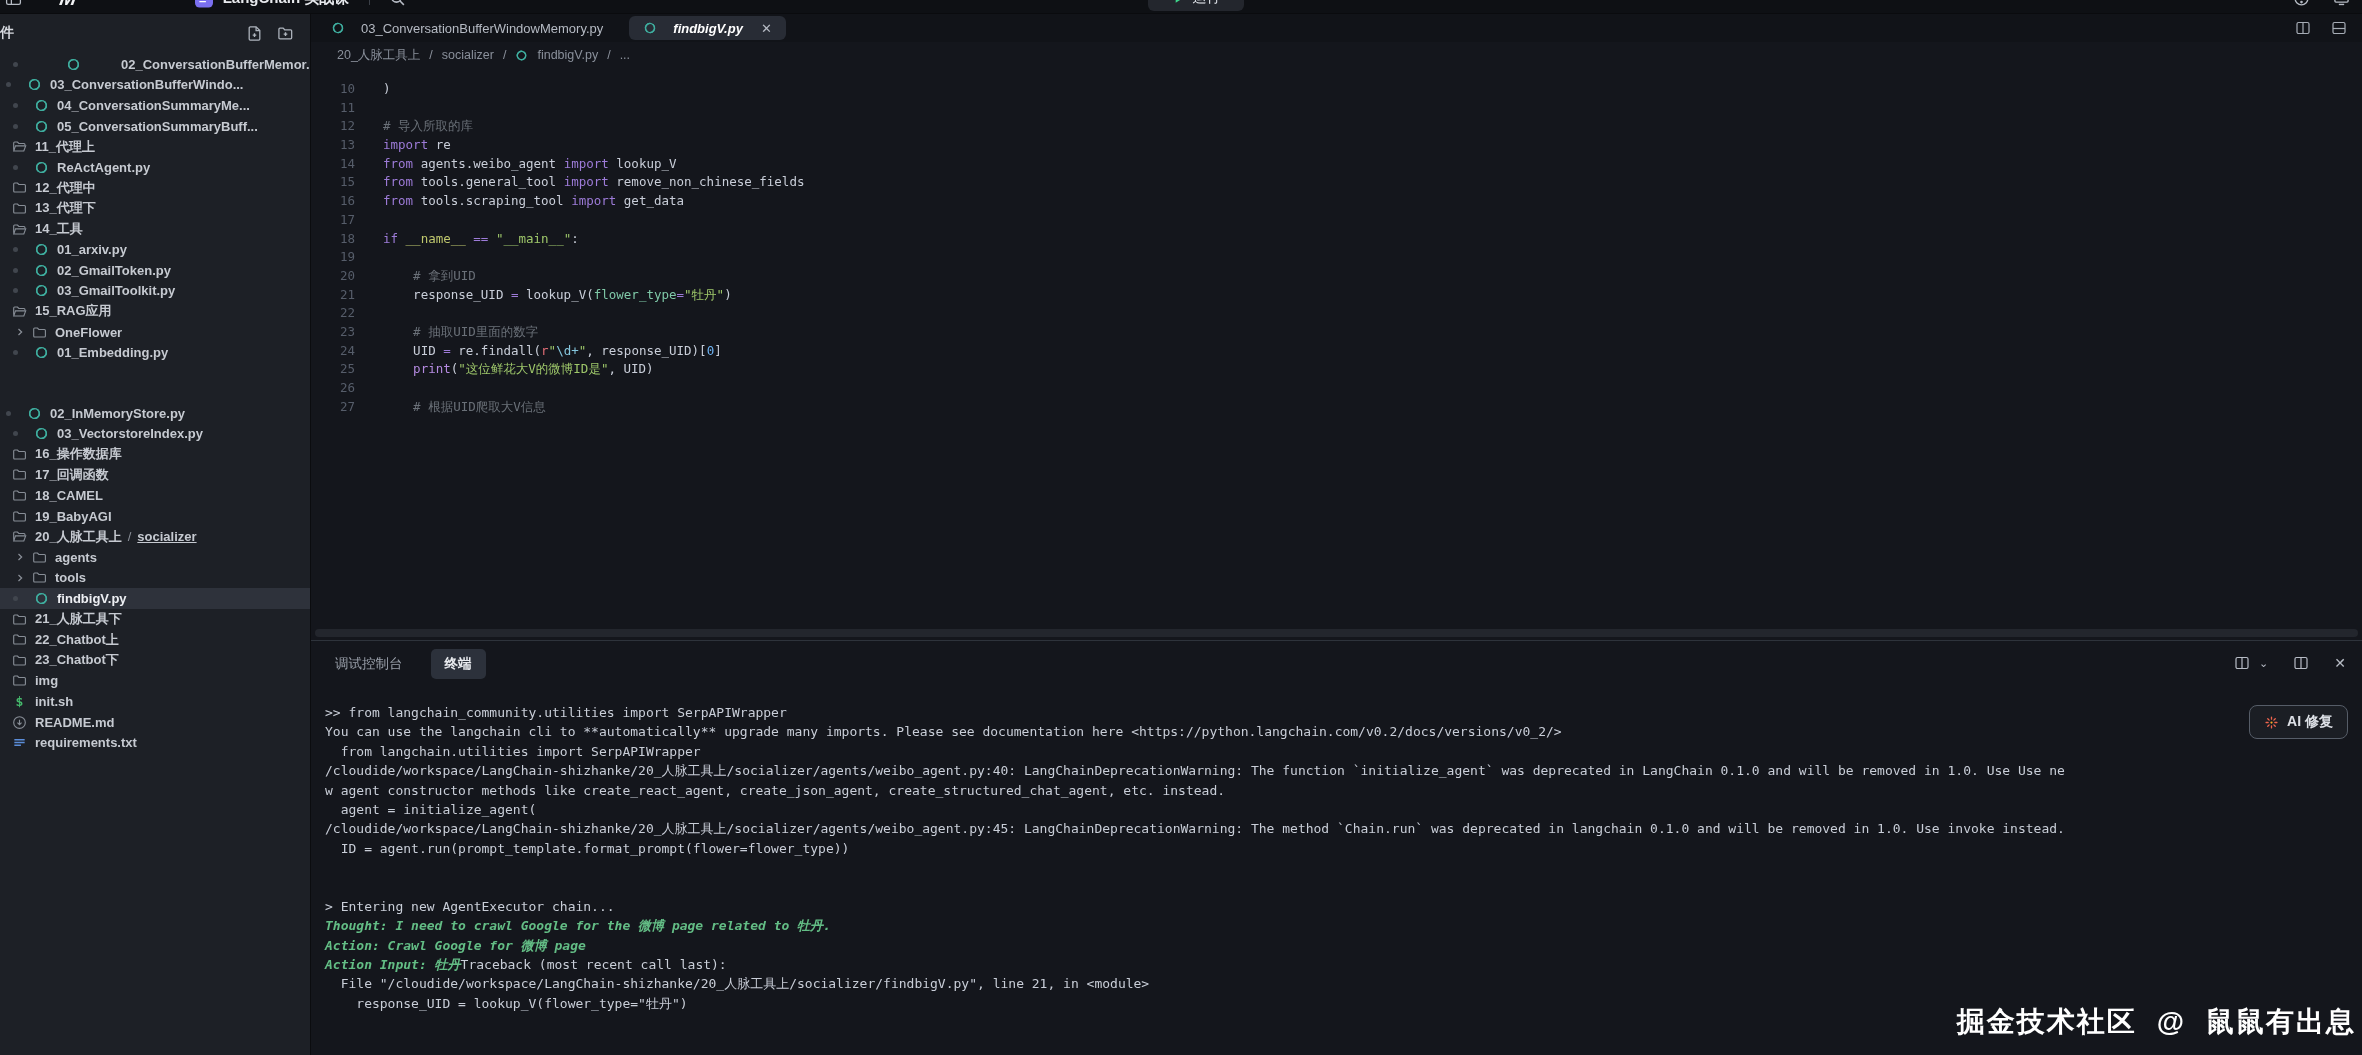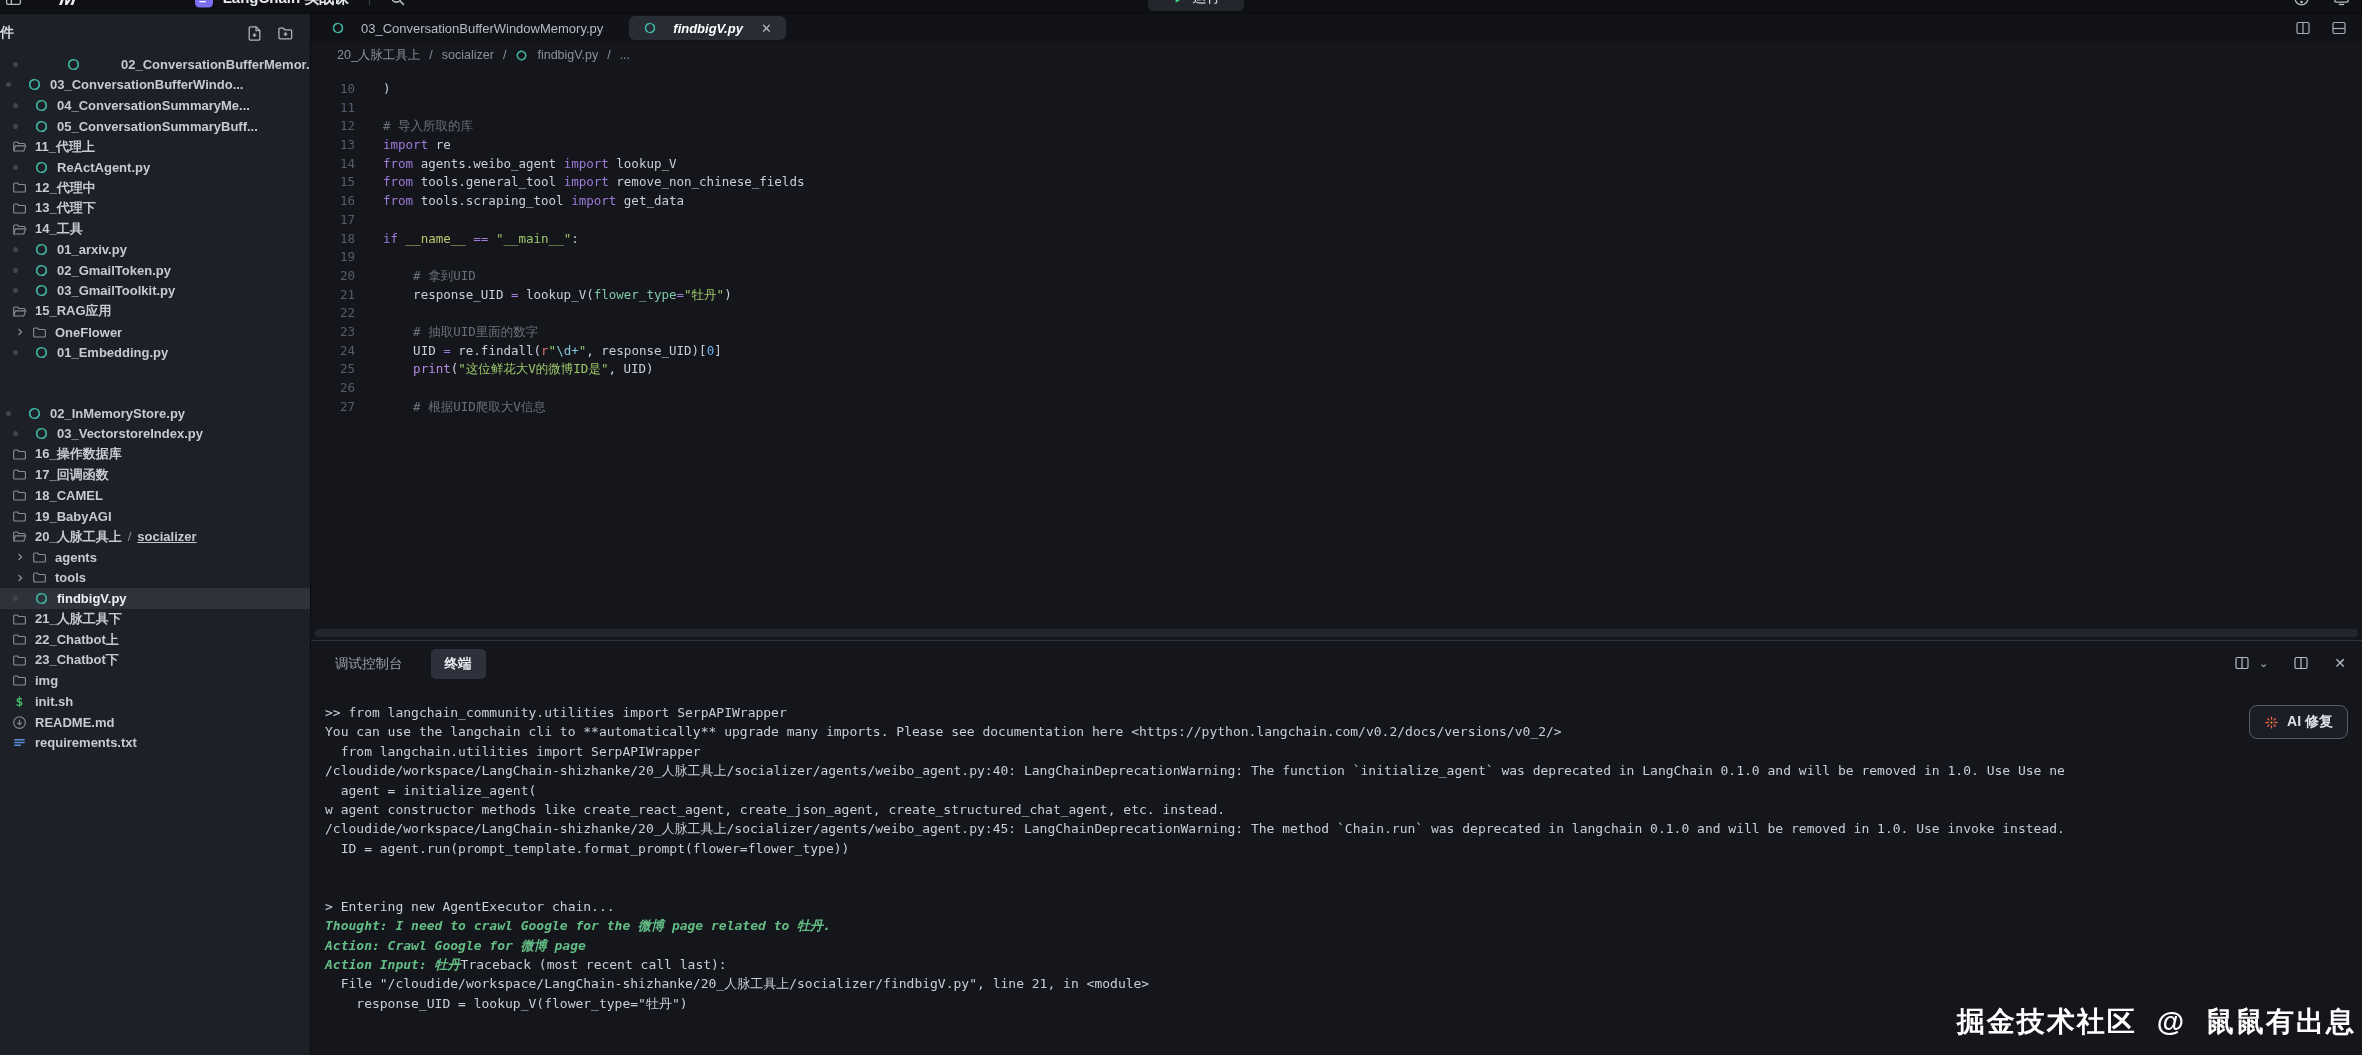--- a/index.html
+++ b/index.html
@@ -608,22 +608,22 @@
             </span>
             <span class="pa-close">✕</span>
           </div>
         </div>
         <div class="terminal">
           <div id="term-lines">
               <div class="tl"><span class="tm-t">&gt;&gt; from langchain_community.utilities import SerpAPIWrapper</span></div>
               <div class="tl"><span class="tm-t">You can use the langchain cli to **automatically** upgrade many imports. Please see documentation here &lt;https://python.langchain.com/v0.2/docs/versions/v0_2/&gt;</span></div>
               <div class="tl"><span class="tm-t">  from langchain.utilities import SerpAPIWrapper</span></div>
               <div class="tl"><span class="tm-t">/cloudide/workspace/LangChain-shizhanke/20_人脉工具上/socializer/agents/weibo_agent.py:40: LangChainDeprecationWarning: The function `initialize_agent` was deprecated in LangChain 0.1.0 and will be removed in 1.0. Use Use ne</span></div>
+              <div class="tl"><span class="tm-t">w agent constructor methods like create_react_agent, create_json_agent, create_structured_chat_agent, etc. instead.</span></div>
               <div class="tl"><span class="tm-t">  agent = initialize_agent(</span></div>
-              <div class="tl"><span class="tm-t">w agent constructor methods like create_react_agent, create_json_agent, create_structured_chat_agent, etc. instead.</span></div>
               <div class="tl"><span class="tm-t">/cloudide/workspace/LangChain-shizhanke/20_人脉工具上/socializer/agents/weibo_agent.py:45: LangChainDeprecationWarning: The method `Chain.run` was deprecated in langchain 0.1.0 and will be removed in 1.0. Use invoke instead.</span></div>
               <div class="tl"><span class="tm-t">  ID = agent.run(prompt_template.format_prompt(flower=flower_type))</span></div>
               <div class="tl"></div>
               <div class="tl"></div>
               <div class="tl"><span class="tm-t">&gt; Entering new AgentExecutor chain...</span></div>
               <div class="tl"><span class="tm-g">Thought: I need to crawl Google for the 微博 page related to 牡丹.</span></div>
               <div class="tl"><span class="tm-g">Action: Crawl Google for 微博 page</span></div>
               <div class="tl"><span class="tm-g">Action Input: 牡丹</span><span class="tm-t">Traceback (most recent call last):</span></div>
               <div class="tl"><span class="tm-t">  File "/cloudide/workspace/LangChain-shizhanke/20_人脉工具上/socializer/findbigV.py", line 21, in &lt;module&gt;</span></div>
               <div class="tl"><span class="tm-t">    response_UID = lookup_V(flower_type="牡丹")</span></div>

